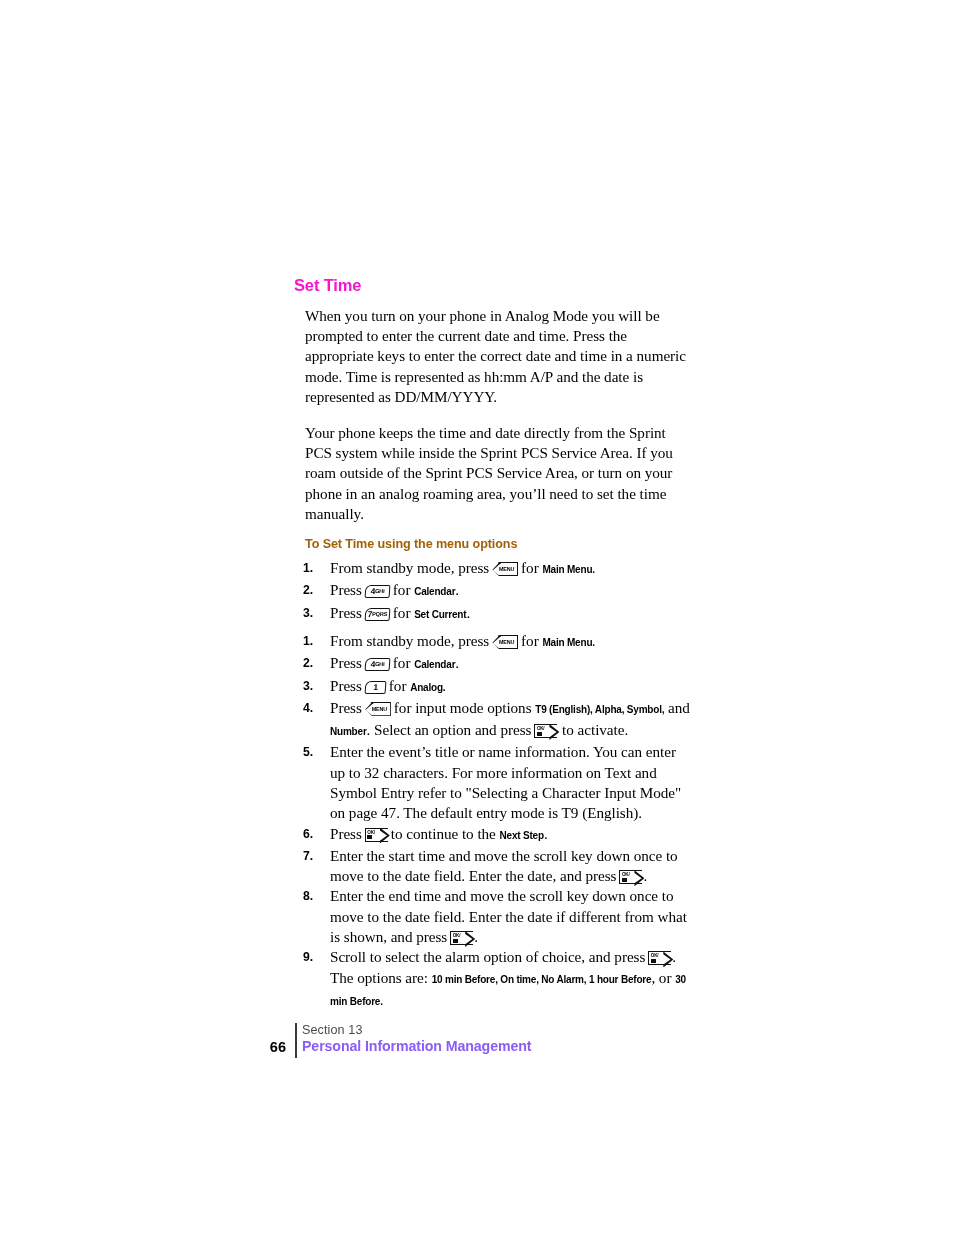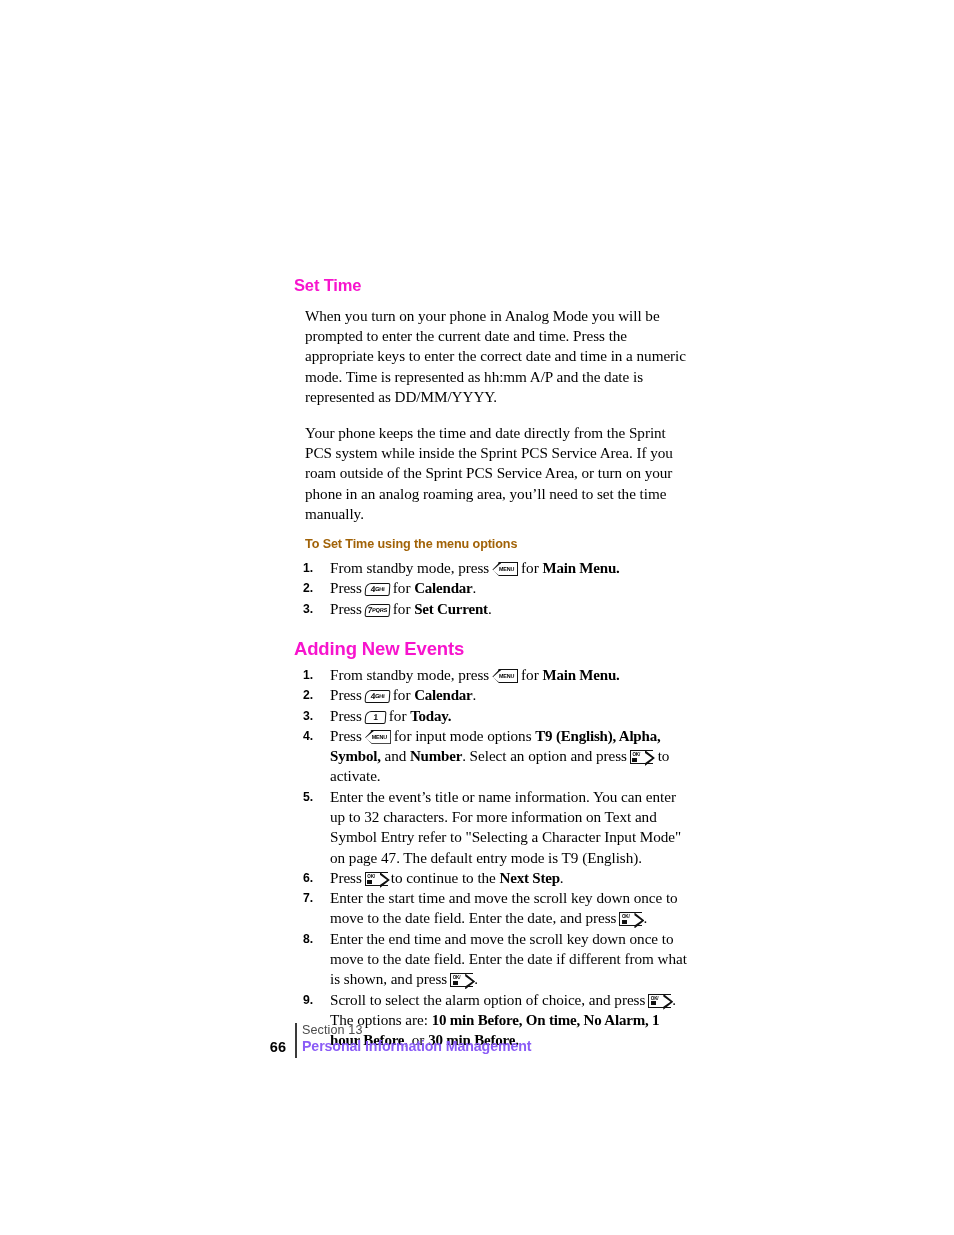--- a/index.html
+++ b/index.html
@@ -84,23 +84,23 @@
     position: absolute;
     left: 9px;
     top: 0;
     width: 20px;
     font-family: "Liberation Sans", "DejaVu Sans", sans-serif;
     font-weight: bold;
     font-size: 12.2px;
     line-height: 20.3px;
   }
   .b {
-    font-family: Liberation Serif, serif;
-    font-weight: bold;
-    font-size: 15px;
+    font-family: Liberation Sans, sans-serif;
+    font-weight: bold;
+    font-size: 10px;
     letter-spacing: -0.2px;
   }
 
   
   .tip-box {
     border-top: 2.2px solid #000;
     border-bottom: 2.2px solid #000;
     padding: 5px 0 6px 0;
   }
   .tip-text {
@@ -293,40 +293,39 @@
 
       <li>
         <span class="num">3.</span>
         <span>Press</span><span class="sp"></span><span class="keycap key-num"><span class="kn">7</span><span class="ks">PQRS</span></span><span class="sp"></span><span>for</span>
         <span class="b">Set Current</span><span>.</span>
       </li>
 
     </ol>
 
 
-    <h2 class="h-major bigger" style="margin-top:20px;">Adding New Events</h2>
 
     <ol class="steps" style="margin-top:6px;">
 
       <li>
         <span class="num">1.</span>
         <span>From standby mode, press</span><span class="sp"></span><span class="keycap key-menu"><span>MENU</span></span><span class="sp"></span><span>for</span>
         <span class="b">Main Menu.</span>
       </li>
 
       <li>
         <span class="num">2.</span>
         <span>Press</span><span class="sp"></span><span class="keycap key-num"><span class="kn">4</span><span class="ks">GHI</span></span><span class="sp"></span><span>for</span>
         <span class="b">Calendar</span><span>.</span>
       </li>
 
       <li>
         <span class="num">3.</span>
         <span>Press</span><span class="sp"></span><span class="keycap key-num" style="width:21px;"><span class="kn">1</span></span><span class="sp"></span><span>for</span>
-        <span class="b">Today.</span>
+        <span class="b">Analog.</span>
       </li>
 
       <li>
         <span class="num">4.</span>
         <span>Press</span><span class="sp"></span><span class="keycap key-menu"><span>MENU</span></span><span class="sp"></span><span>for input mode options</span>
         <span class="b">T9 (English), Alpha, Symbol,</span><span> and </span><span class="b">Number</span><span>. Select an option and press</span><span class="sp"></span><span class="keycap key-ok"><span class="ok-top">OK/</span><span class="ok-blk"></span><span class="ok-arrow"></span></span><span> to activate.</span>
       </li>
 
       <li>
         <span class="num">5.</span>

